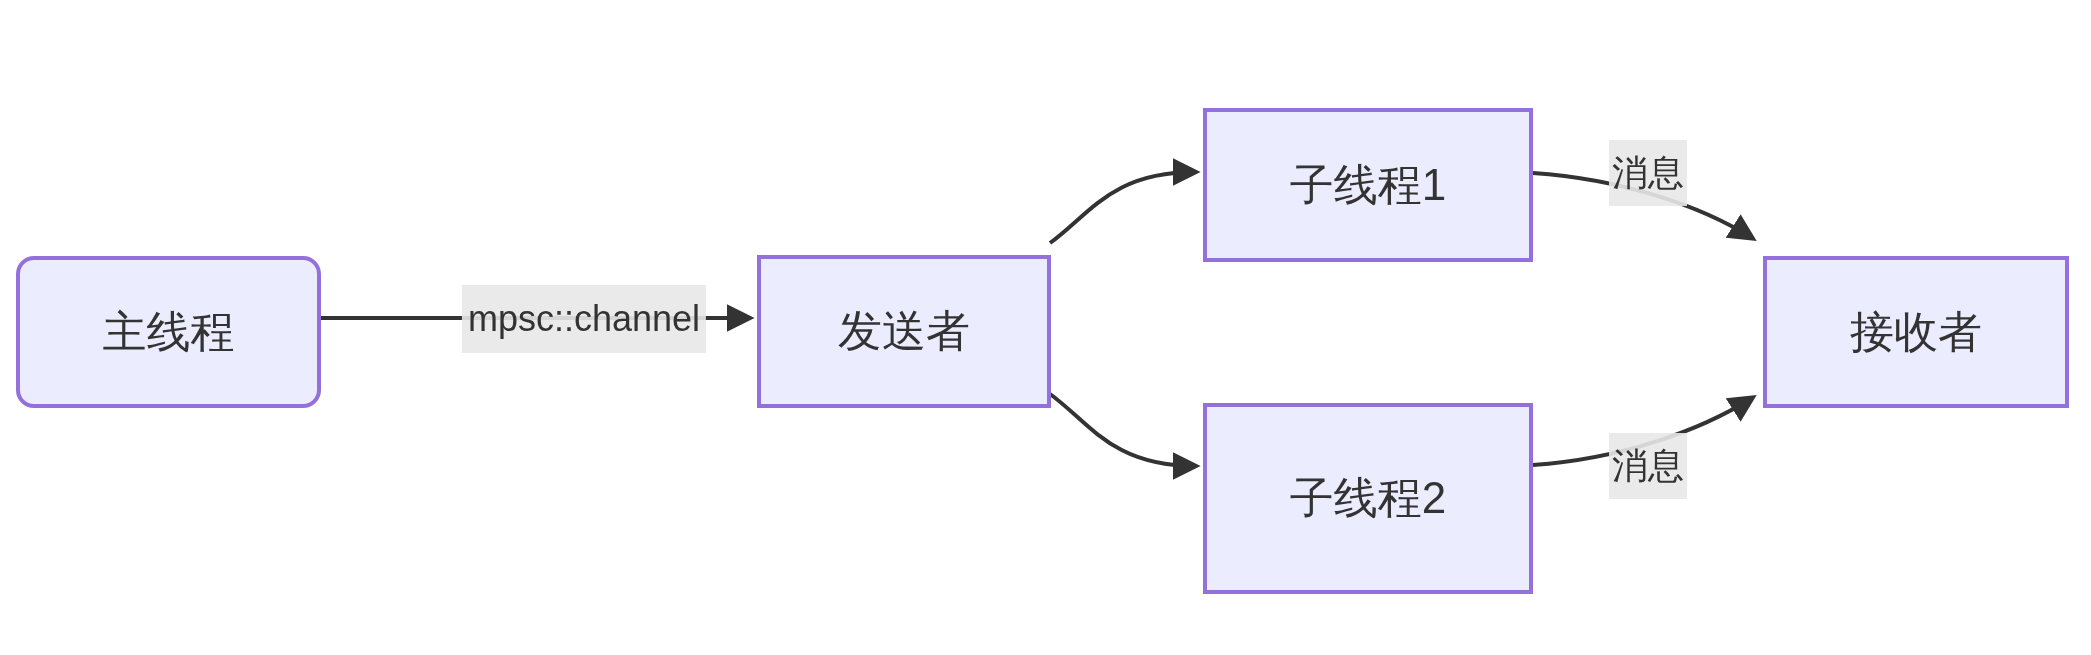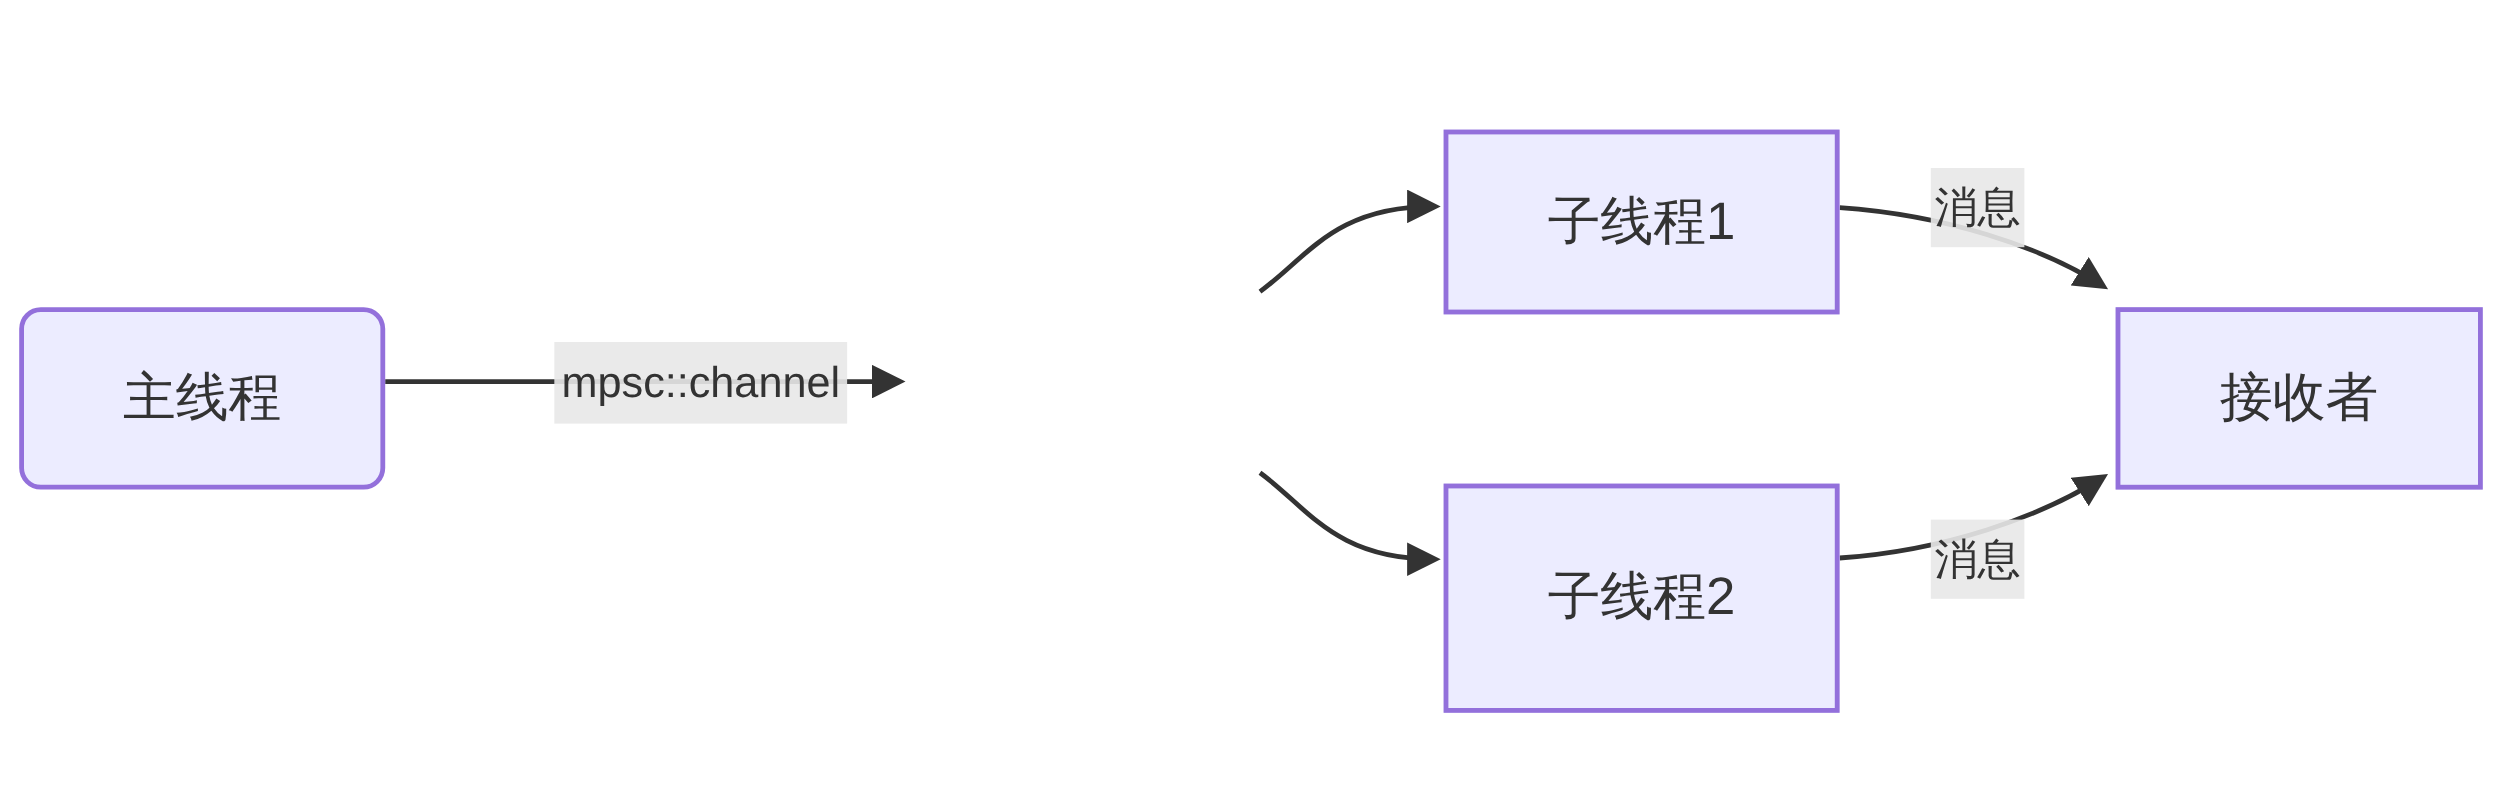--- a/index.html
+++ b/index.html
@@ -75,20 +75,21 @@
 
     <path class="edge" d="M 1050 394 C 1090 423, 1112 466, 1195 466" marker-end="url(#arrowhead)"></path>
 
     <path class="edge" d="M 1533 173 C 1620 179, 1700 205, 1752 238" marker-end="url(#arrowhead)"></path>
 
     <path class="edge" d="M 1533 465 C 1620 459, 1700 431, 1752 398" marker-end="url(#arrowhead)"></path>
   </svg>
 
   <div class="node" style="left:16px; top:243px; width:305px; height:152px;border-radius:18px;">主线程</div>
 
+  <div class="node" style="left:757px; top:242px; width:294px; height:153px;">发送者</div>
 
   <div class="node" style="left:1203px; top:95px; width:330px; height:154px;">子线程1</div>
 
   <div class="node" style="left:1203px; top:390px; width:330px; height:191px;">子线程2</div>
 
   <div class="node" style="left:1763px; top:243px; width:306px; height:152px;">接收者</div>
 
   <div class="edge-label" style="left:539px; top:319px;margin-left:45px;">mpsc::channel</div>
 
   <div class="edge-label cjk" style="left:1648px; top:173px;">消息</div>

